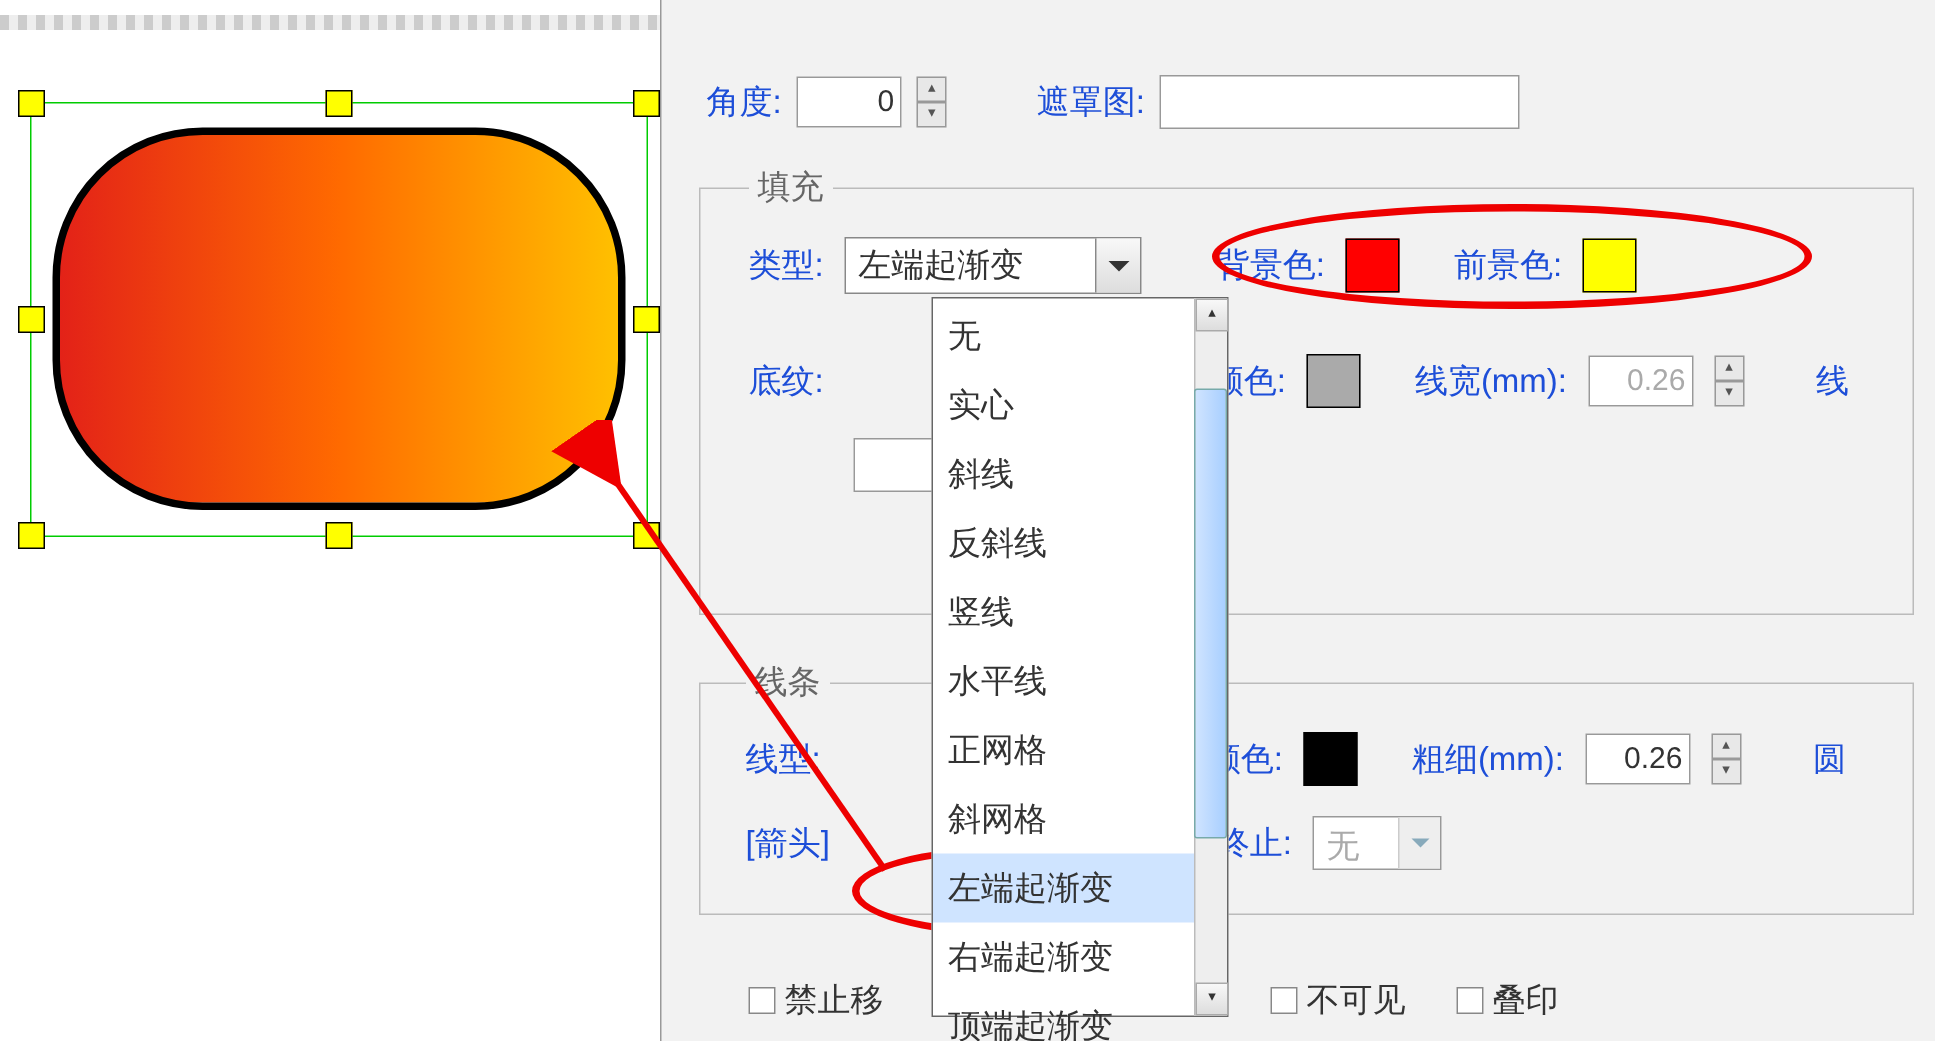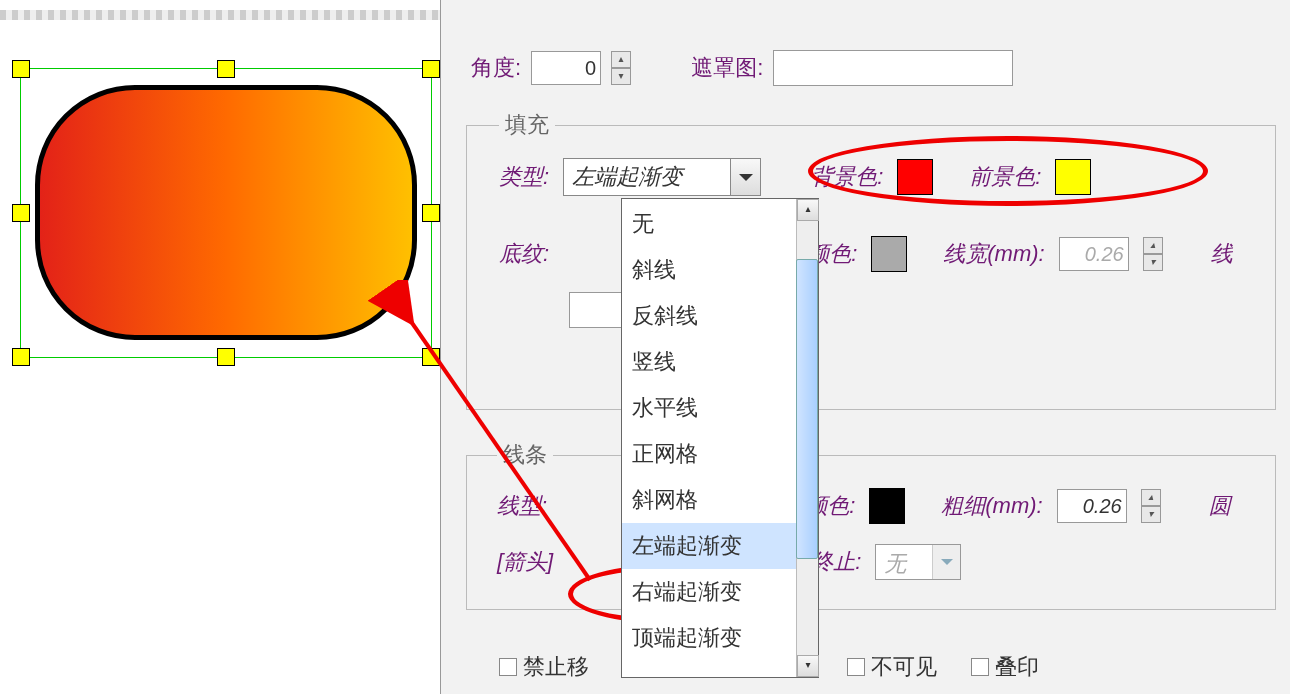--- a/index.html
+++ b/index.html
@@ -67,21 +67,21 @@
   position: absolute;
   left: 440px;
   top: 0;
   width: 850px;
   height: 694px;
   background: #f2f2f2;
   border-left: 1px solid #999;
 }
 
 .label {
-  color: #701a75;
+  color: #1d4ed8;
   font-size: 22px;
   white-space: nowrap;
 }
 .num-input {
   width: 70px;
   height: 34px;
   border: 1px solid #999;
   background: #fff;
   text-align: right;
   font-size: 20px;
@@ -123,21 +123,21 @@
   margin: 0;
   padding: 18px 18px 18px 30px;
   position: relative;
 }
 legend {
   color: #666;
   font-size: 22px;
   padding: 0 6px;
 }
 
-.row { display: flex; align-items: center; gap: 14px; margin-bottom: 20px; flex-wrap: nowrap; font-style: italic; }
+.row { display: flex; align-items: center; gap: 14px; margin-bottom: 20px; flex-wrap: nowrap; }
 
 .combo {
   display: inline-flex;
   align-items: center;
   border: 1px solid #888;
   background: #fff;
   height: 38px;
   min-width: 180px;
 }
 .combo .combo-val {
@@ -370,20 +370,21 @@
     </div>
 
     <div class="row" style="margin-top:10px;">
       <span style="width:56px;"></span>
       <span class="text-input-long" style="width:220px;"></span>
     </div>
 
     <div class="dropdown">
       <ul id="dd-list">
           <li>无</li>
+          <li>实心</li>
           <li>斜线</li>
           <li>反斜线</li>
           <li>竖线</li>
           <li>水平线</li>
           <li>正网格</li>
           <li>斜网格</li>
           <li class="selected">左端起渐变</li>
           <li>右端起渐变</li>
           <li>顶端起渐变</li>
         </ul>

